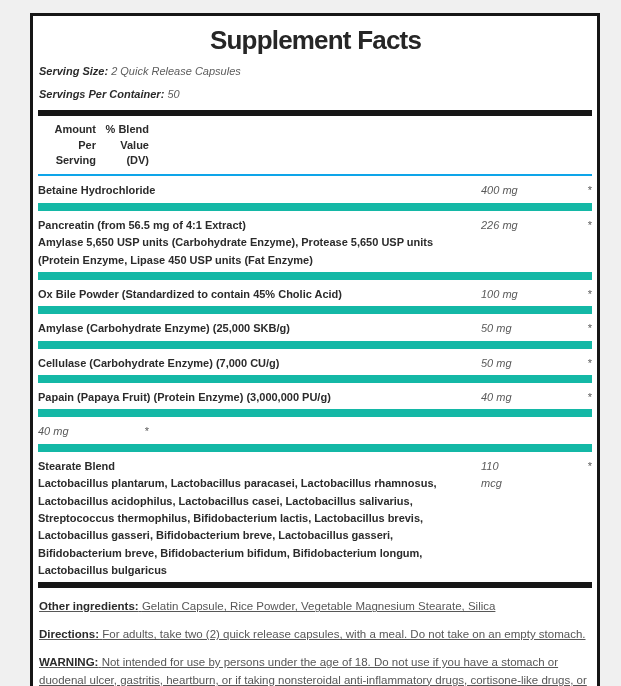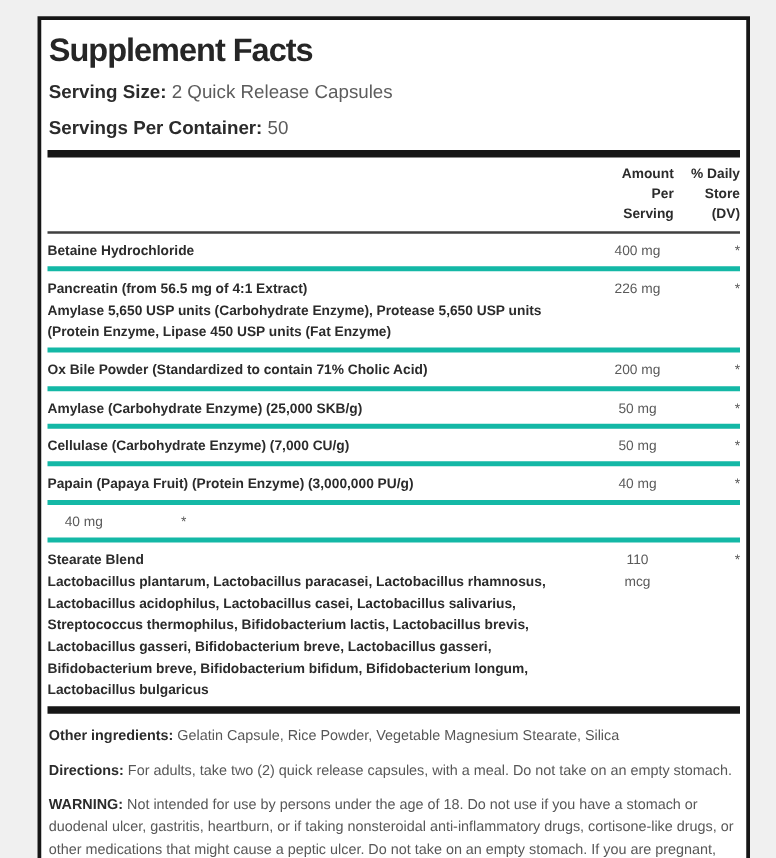--- a/index.html
+++ b/index.html
@@ -21,102 +21,106 @@
     background: #ffffff;
     border: 3px solid #161616;
     padding: 0 5px;
   }
   .title {
     font-size: 26px;
     font-weight: bold;
     letter-spacing: -0.8px;
     color: #262626;
     margin: 9px 0 4px 1px;
+    text-align: center;
   }
   .serving {
-    font-size: 15px;
+    font-size: 11px;
     color: #5c5c5c;
     margin: 0 0 0 1px;
     padding: 4px 0 5px 0;
     line-height: 1.3;
+    font-style: italic;
   }
   .serving b { color: #2b2b2b; }
   .bar {
     height: 6px;
     background: #161616;
   }
   .bar.top { margin-top: 3px; }
   .hdr {
     display: flex;
-    justify-content: flex-end;
+    justify-content: flex-start;
     padding: 6px 0 5px 0;
-    border-bottom: 2px solid #404040;
+    border-bottom: 2px solid #0ea5e9;
   }
   .hdr-amt, .hdr-dv {
     font-size: 11px;
     font-weight: bold;
     color: #2b2b2b;
     text-align: right;
     line-height: 1.45;
   }
   .hdr-amt { width: 58px; }
   .hdr-dv  { width: 53px; }
   .row {
     display: flex;
     padding: 6px 0 3px 0;
   }
-  .row + .row { border-top: 4px solid #14b8a6; }
+  .row + .row { border-top: 8px solid #14b8a6; }
   .row .namecol {
     flex: 1;
     padding-right: 10px;
   }
   .nm, .desc {
     font-size: 11px;
     font-weight: bold;
     color: #2b2b2b;
     line-height: 1.58;
   }
   .amt {
     width: 58px;
-    text-align: center;
+    text-align: left;
     font-size: 11px;
     color: #5a5a5a;
     line-height: 1.58;
     white-space: pre-line;
+    font-style: italic;
   }
   .dv {
     width: 53px;
     text-align: right;
     font-size: 11px;
     color: #5a5a5a;
     line-height: 1.58;
   }
   .fn {
     font-size: 11.5px;
     color: #575757;
     line-height: 1.55;
     margin: 10px 1px 10px 1px;
+    text-decoration: underline;
   }
   .fn b { color: #2b2b2b; }
 </style>
 </head>
 <body>
 
 <div class="label">
   <div class="title">Supplement Facts</div>
 
   <p class="serving"><b>Serving Size:</b> <span>2 Quick Release Capsules</span></p>
 
   <p class="serving"><b>Servings Per Container:</b> <span>50</span></p>
 
   <div class="bar top"></div>
 
   <div class="hdr">
     <div class="hdr-amt">Amount Per Serving</div>
-    <div class="hdr-dv">% Daily Store (DV)</div>
+    <div class="hdr-dv">% Blend Value (DV)</div>
   </div>
 
   <div id="rows">
   <div class="row">
     <div class="namecol">
       <div class="nm">Betaine Hydrochloride</div>
 
     </div>
     <div class="amt">400 mg</div>
     <div class="dv">*</div>
@@ -126,24 +130,24 @@
     <div class="namecol">
       <div class="nm">Pancreatin (from 56.5 mg of 4:1 Extract)</div>
       <div class="desc">Amylase 5,650 USP units (Carbohydrate Enzyme), Protease 5,650 USP units (Protein Enzyme, Lipase 450 USP units (Fat Enzyme)</div>
     </div>
     <div class="amt">226 mg</div>
     <div class="dv">*</div>
   </div>
 
   <div class="row">
     <div class="namecol">
-      <div class="nm">Ox Bile Powder (Standardized to contain 71% Cholic Acid)</div>
-
-    </div>
-    <div class="amt">200 mg</div>
+      <div class="nm">Ox Bile Powder (Standardized to contain 45% Cholic Acid)</div>
+
+    </div>
+    <div class="amt">100 mg</div>
     <div class="dv">*</div>
   </div>
 
   <div class="row">
     <div class="namecol">
       <div class="nm">Amylase (Carbohydrate Enzyme) (25,000 SKB/g)</div>
 
     </div>
     <div class="amt">50 mg</div>
     <div class="dv">*</div>

